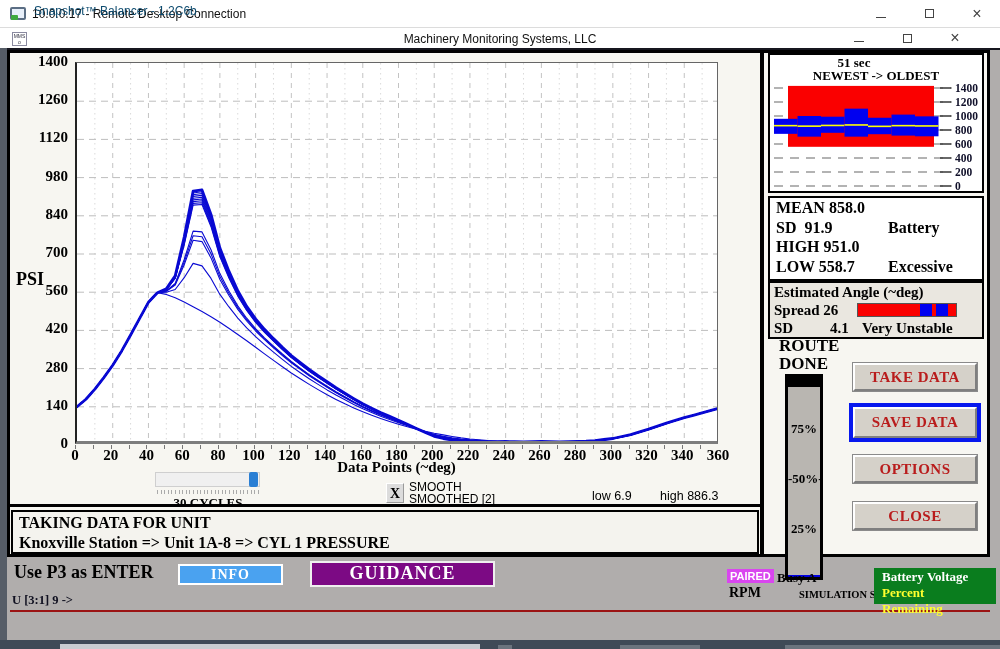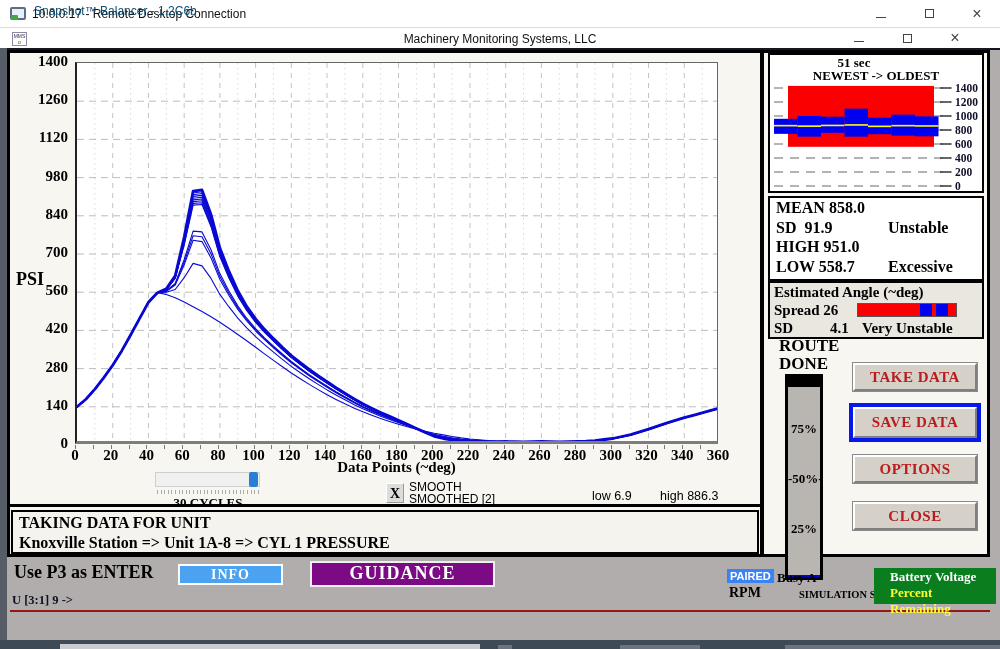--- a/index.html
+++ b/index.html
@@ -92,25 +92,25 @@
   #btn-close { top:502px; }
 
   
   #footer-enter { left:14px; top:562px; font-size:18px; }
   #btn-info { left:178px; top:564px; width:105px; height:21px; background:#4aa2f0; border:2px solid #fff;
       color:#fff; font-weight:bold; font-size:14px; text-align:center; line-height:17px; font-family:"Liberation Serif",serif; letter-spacing:1px; cursor:pointer; }
   #btn-guidance { left:310px; top:561px; width:185px; height:26px; background:#7c0a84; border:2px solid #efefef;
       color:#fff; font-weight:bold; font-size:18px; text-align:center; line-height:21px; font-family:"Liberation Serif",serif; letter-spacing:1px; cursor:pointer; }
   #footer-counter { left:12px; top:593px; font-size:12.5px; color:#101020; }
   #footer-redline { left:10px; top:610px; width:980px; height:2px; background:#9b1414; }
-  #paired-badge { left:727px; top:569px; background:#3b82f6; color:#fff; font-size:11px; padding:1px 3px; font-weight:bold; }
+  #paired-badge { left:727px; top:569px; background:#d946ef; color:#fff; font-size:11px; padding:1px 3px; font-weight:bold; }
   #busy-label { left:777px; top:570px; font-size:13px; }
   #rpm-label { left:729px; top:585px; font-size:14px; }
   #sim-label { left:799px; top:589px; font-size:10.5px; }
-  #battery-box { left:874px; top:568px; width:122px; height:36px; background:#0a7d1e; padding:1px 16px; }
+  #battery-box { left:874px; top:568px; width:122px; height:36px; background:#0a7d1e; padding:1px 8px; }
   #battery-line1 { color:#fff; font-size:13px; line-height:16px; font-weight:bold; }
   #battery-line2 { color:#ffff2e; font-size:13px; line-height:16px; font-weight:bold; }
 
   
   #taskbar { left:0; top:640px; width:1000px; height:9px; background:#3f4a57; }
   .tb-frag { position:absolute; top:4px; height:5px; background:#c9cdd1; }
   .tb-frag2 { position:absolute; top:5px; height:4px; background:#6b747e; }
 </style>
 </head>
 <body>
@@ -316,21 +316,21 @@
     <rect x="145" y="32.35" width="23.5" height="19.950000000000003" fill="#0000f0"></rect>
     <line x1="145" y1="41.940000000000005" x2="168.5" y2="41.940000000000005" stroke="#ffff00" stroke-width="1.6"></line>
   </svg>
 
 <div class="abs" id="stats-box">
   <div class="stats-row serif-b">
     <span>MEAN</span> <span>858.0</span>
   </div>
   <div class="stats-row serif-b">
     <span>SD</span>&nbsp; <span>91.9</span>
-    <span class="stats-status">Unstable</span>
+    <span class="stats-status">Battery</span>
   </div>
   <div class="stats-row serif-b">
     <span>HIGH</span> <span>951.0</span>
   </div>
   <div class="stats-row serif-b">
     <span>LOW</span> <span>558.7</span>
     <span class="stats-status">Excessive</span>
   </div>
 </div>
 

